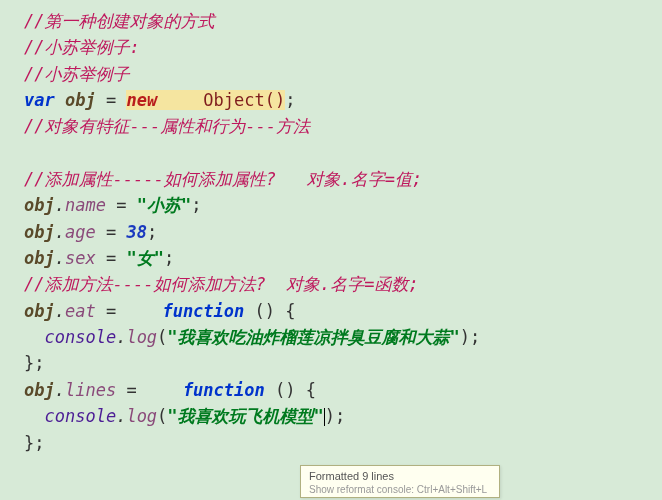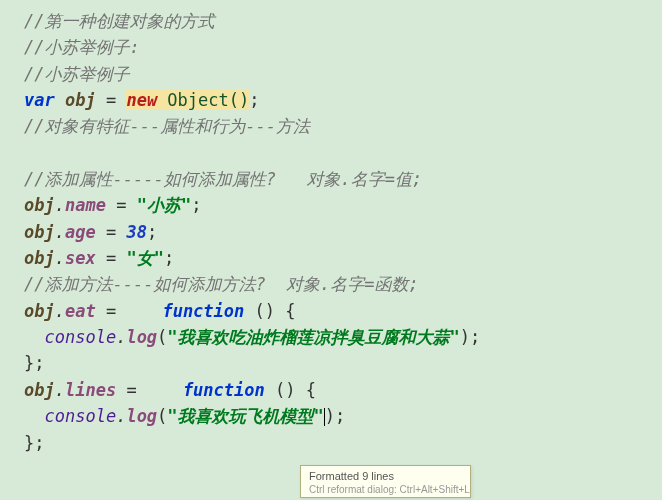--- a/index.html
+++ b/index.html
@@ -10,52 +10,52 @@
     line-height: 1.55;
     padding: 8px 0 0 24px;
     width: 662px;
     height: 500px;
     overflow: hidden;
     color: #333;
     font-style: italic;
     position: relative;
   }
   .line { white-space: pre; }
-  .comment { color: #737373; }
+  .comment { color: #be185d; }
   .kw-var { color: #0033cc; font-weight: bold; }
   .kw-new { color: #b91c1c; font-weight: bold; }
   .kw-func { color: #0033cc; font-weight: bold; margin-left: 36px; }
   .obj { color: #5a4a2a; font-weight: bold; margin-top: 12px; }
-  .prop { color: #8a4a7a; font-weight: bold; }
+  .prop { color: #8a4a7a; font-weight: normal; }
   .dot { color: #333; }
   .punct { color: #333; font-style: normal; }
   .string { color: #007a1f; font-weight: bold; }
   .num { color: #1a3abf; font-weight: bold; }
-  .classname { color: #14532d; font-style: normal; }
+  .classname { color: #7f1d1d; font-style: normal; padding-left: 36px; }
   .hl { background: #f5e5a0; }
   .console { color: #4c1d95; }
   .caret {
     display: inline-block;
     width: 1px;
     height: 18px;
     background: #000;
     vertical-align: text-bottom;
     margin-left: 0;
   }
   .tooltip {
     position: absolute;
     left: 300px;
     bottom: 2px;
     background: #fffff0;
     border: 1px solid #b0b080;
     font-family: sans-serif;
     font-size: 11px;
     font-style: normal;
     color: #555;
-    padding: 3px 0 1px 8px;
+    padding: 3px 12px 1px 8px;
     line-height: 1.3;
     box-shadow: 1px 1px 3px rgba(0,0,0,0.1);
   }
   .tooltip .t2 { color: #999; font-size: 10px; }
 </style>
 </head>
 <body>
 
 <div class="line"><span class="comment">//第一种创建对象的方式</span></div>
 <div class="line"><span class="comment">//小苏举例子:</span></div>
@@ -70,14 +70,14 @@
 <div class="line"><span class="comment">//添加方法----如何添加方法?  对象.名字=函数;</span></div>
 <div class="line"><span class="obj">obj</span><span class="dot">.</span><span class="prop">eat</span><span class="punct"> = </span><span class="kw-func">function</span><span class="punct"> () {</span></div>
 <div class="line"><span>  </span><span class="console">console</span><span class="dot">.</span><span class="prop">log</span><span class="punct">(</span><span class="string">"我喜欢吃油炸榴莲凉拌臭豆腐和大蒜"</span><span class="punct">)</span><span class="punct">;</span></div>
 <div class="line"><span class="punct">};</span></div>
 <div class="line"><span class="obj">obj</span><span class="dot">.</span><span class="prop">lines</span><span class="punct"> = </span><span class="kw-func">function</span><span class="punct"> () {</span></div>
 <div class="line"><span>  </span><span class="console">console</span><span class="dot">.</span><span class="prop">log</span><span class="punct">(</span><span class="string">"我喜欢玩飞机模型"</span><span class="caret"></span><span class="punct">)</span><span class="punct">;</span></div>
 <div class="line"><span class="punct">};</span></div>
 
 <div class="tooltip">
   <div>Formatted 9 lines</div>
-  <div class="t2">Ctrl reformat dialog: Ctrl+Alt+Shift+L</div>
+  <div class="t2">Show reformat console: Ctrl+Alt+Shift+L</div>
 </div>
 
 </body></html>

